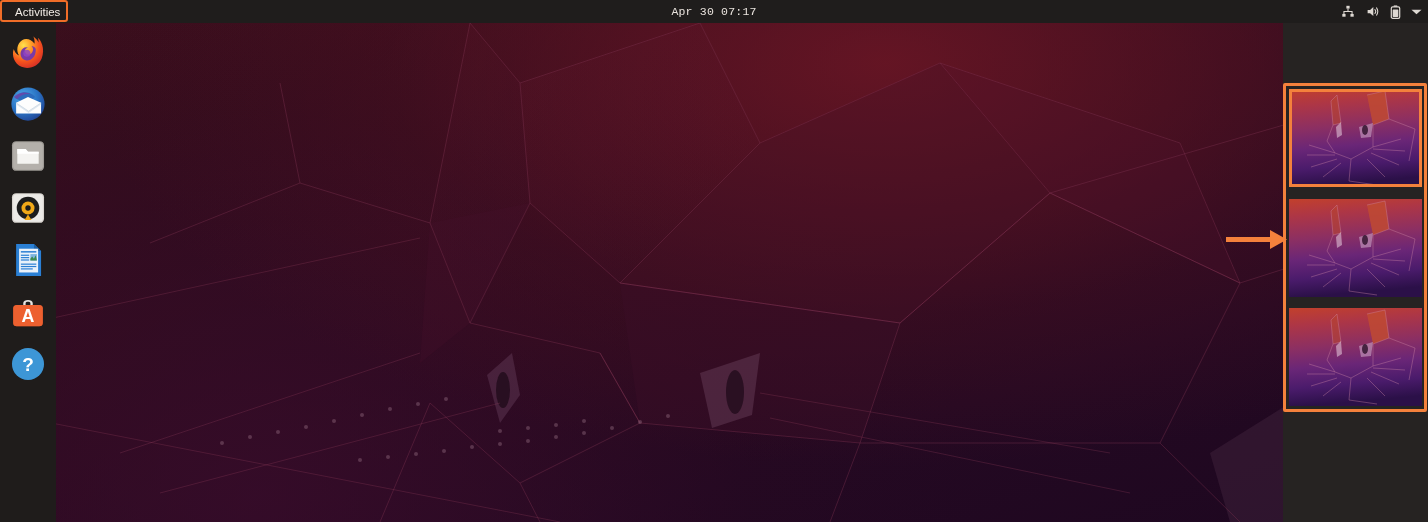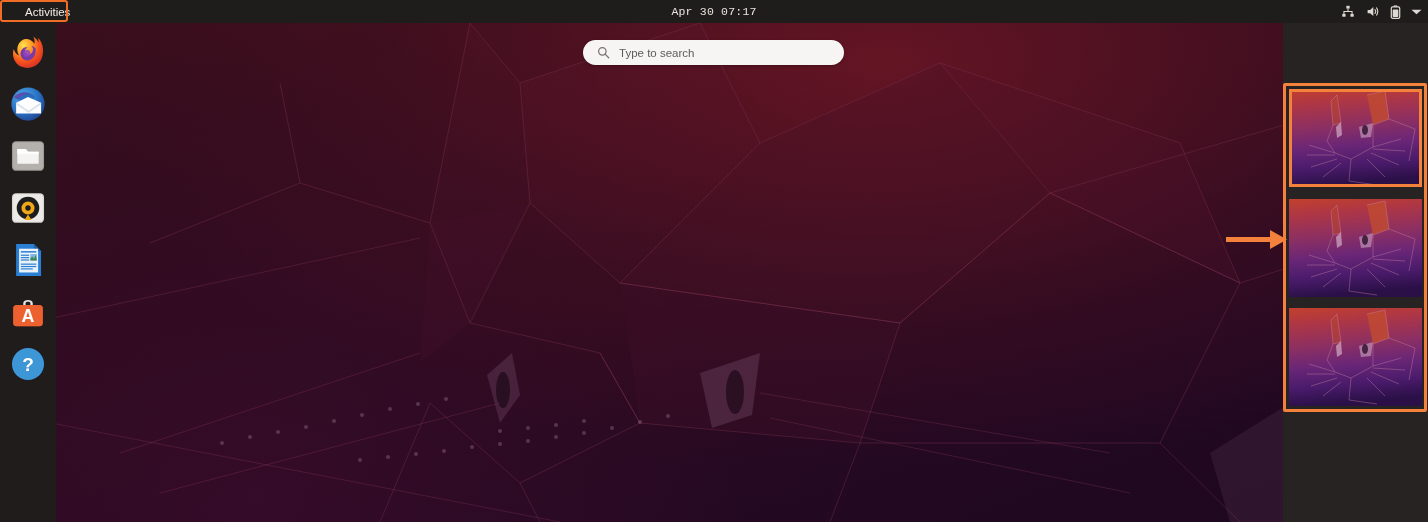--- a/index.html
+++ b/index.html
@@ -29,21 +29,21 @@
   #topbar{
     position:absolute; left:0; top:0; width:1428px; height:23px;
     background:#1f1d1c;
     display:flex; align-items:center;
     z-index:40;
     font-size:11.5px;
     color:#e6e0da;
   }
   #activities-btn{
     height:23px; display:flex; align-items:center;
-    padding:0 12px 0 25px;
+    padding:0 12px 0 15px;
     font-size:11.5px; color:#f2ece6; font-weight:400;
     cursor:pointer;
   }
   #activities-highlight{
     position:absolute; left:0px; top:0px; width:68px; height:22px;
     border:2px solid #f06d28; border-radius:3px;
     pointer-events:none; z-index:60;
   }
   #clock{
     position:absolute; left:0; right:0; top:0; height:23px;
@@ -285,29 +285,20 @@
 
   <div class="ws-sel"></div>
   <div id="ws-group-highlight"></div>
 
   <div id="arrow-ann">
     <svg width="62" height="24" viewBox="0 0 62 24">
       <path d="M0,9 L44,9 L44,2 L61,11.5 L44,21 L44,14 L0,14 Z" fill="#f4813c"></path>
     </svg>
   </div>
 
-  <div id="search-wrap">
-    <div id="search-entry">
-      <svg width="13" height="13" viewBox="0 0 16 16">
-        <circle cx="6.6" cy="6.6" r="4.6" fill="none" stroke="#77746f" stroke-width="1.5"></circle>
-        <line x1="10" y1="10" x2="14.4" y2="14.4" stroke="#77746f" stroke-width="1.6" stroke-linecap="round"></line>
-      </svg>
-      <span id="search-placeholder">Type to search</span>
-    </div>
-  </div>
 
   <div id="dock">
 
     <div class="dock-item">
       <svg width="38" height="38" viewBox="0 0 64 64">
         <defs>
           <radialGradient id="ff1" cx="0.35" cy="0.28" r="0.85">
             <stop offset="0" stop-color="#ffe14d"></stop>
               <stop offset="0.30" stop-color="#ff9f28"></stop>
             <stop offset="0.62" stop-color="#f5511d"></stop>

